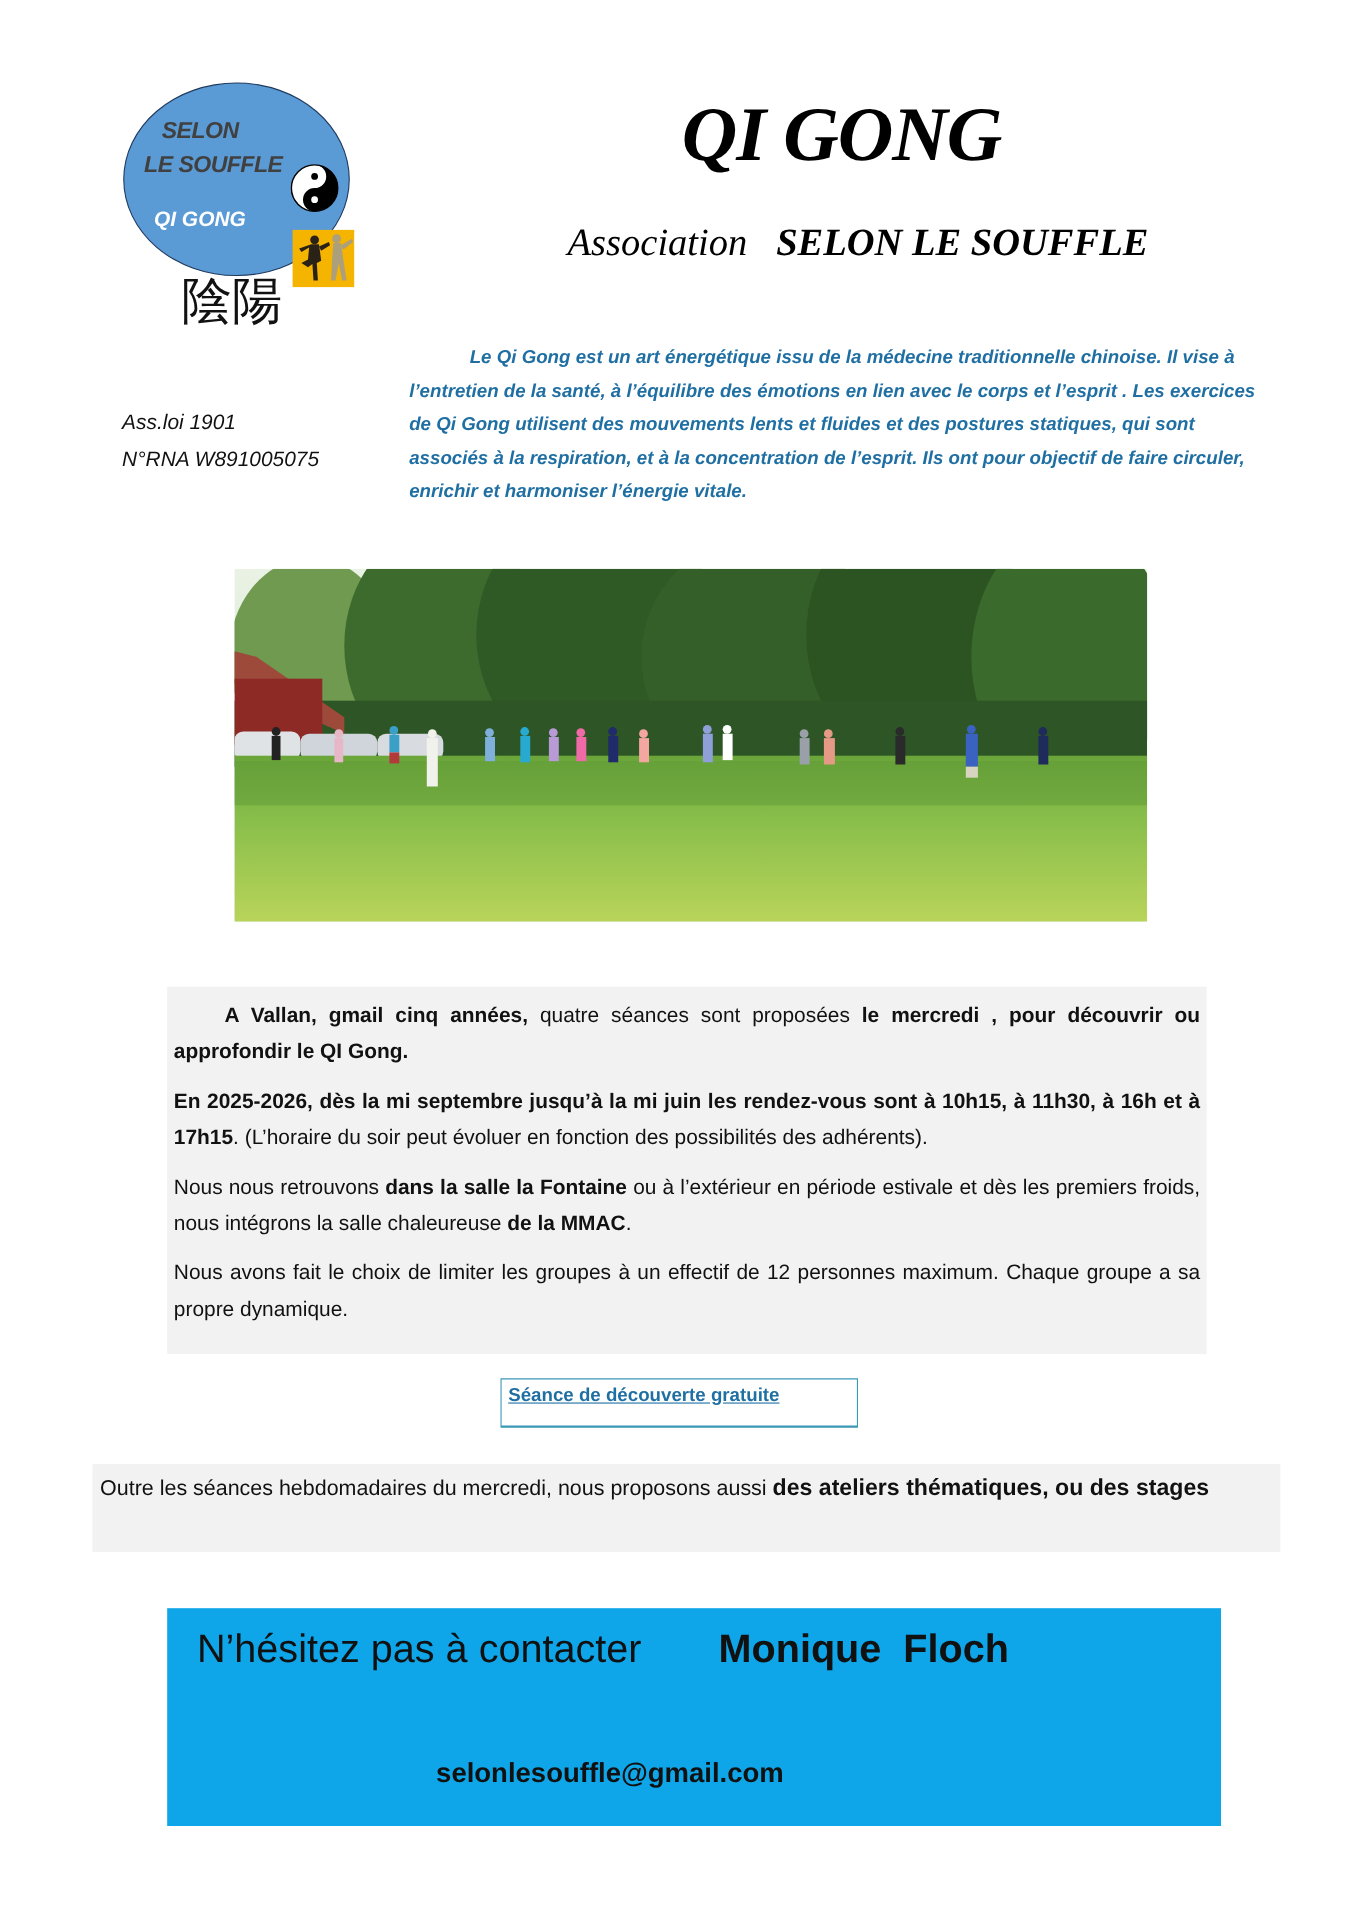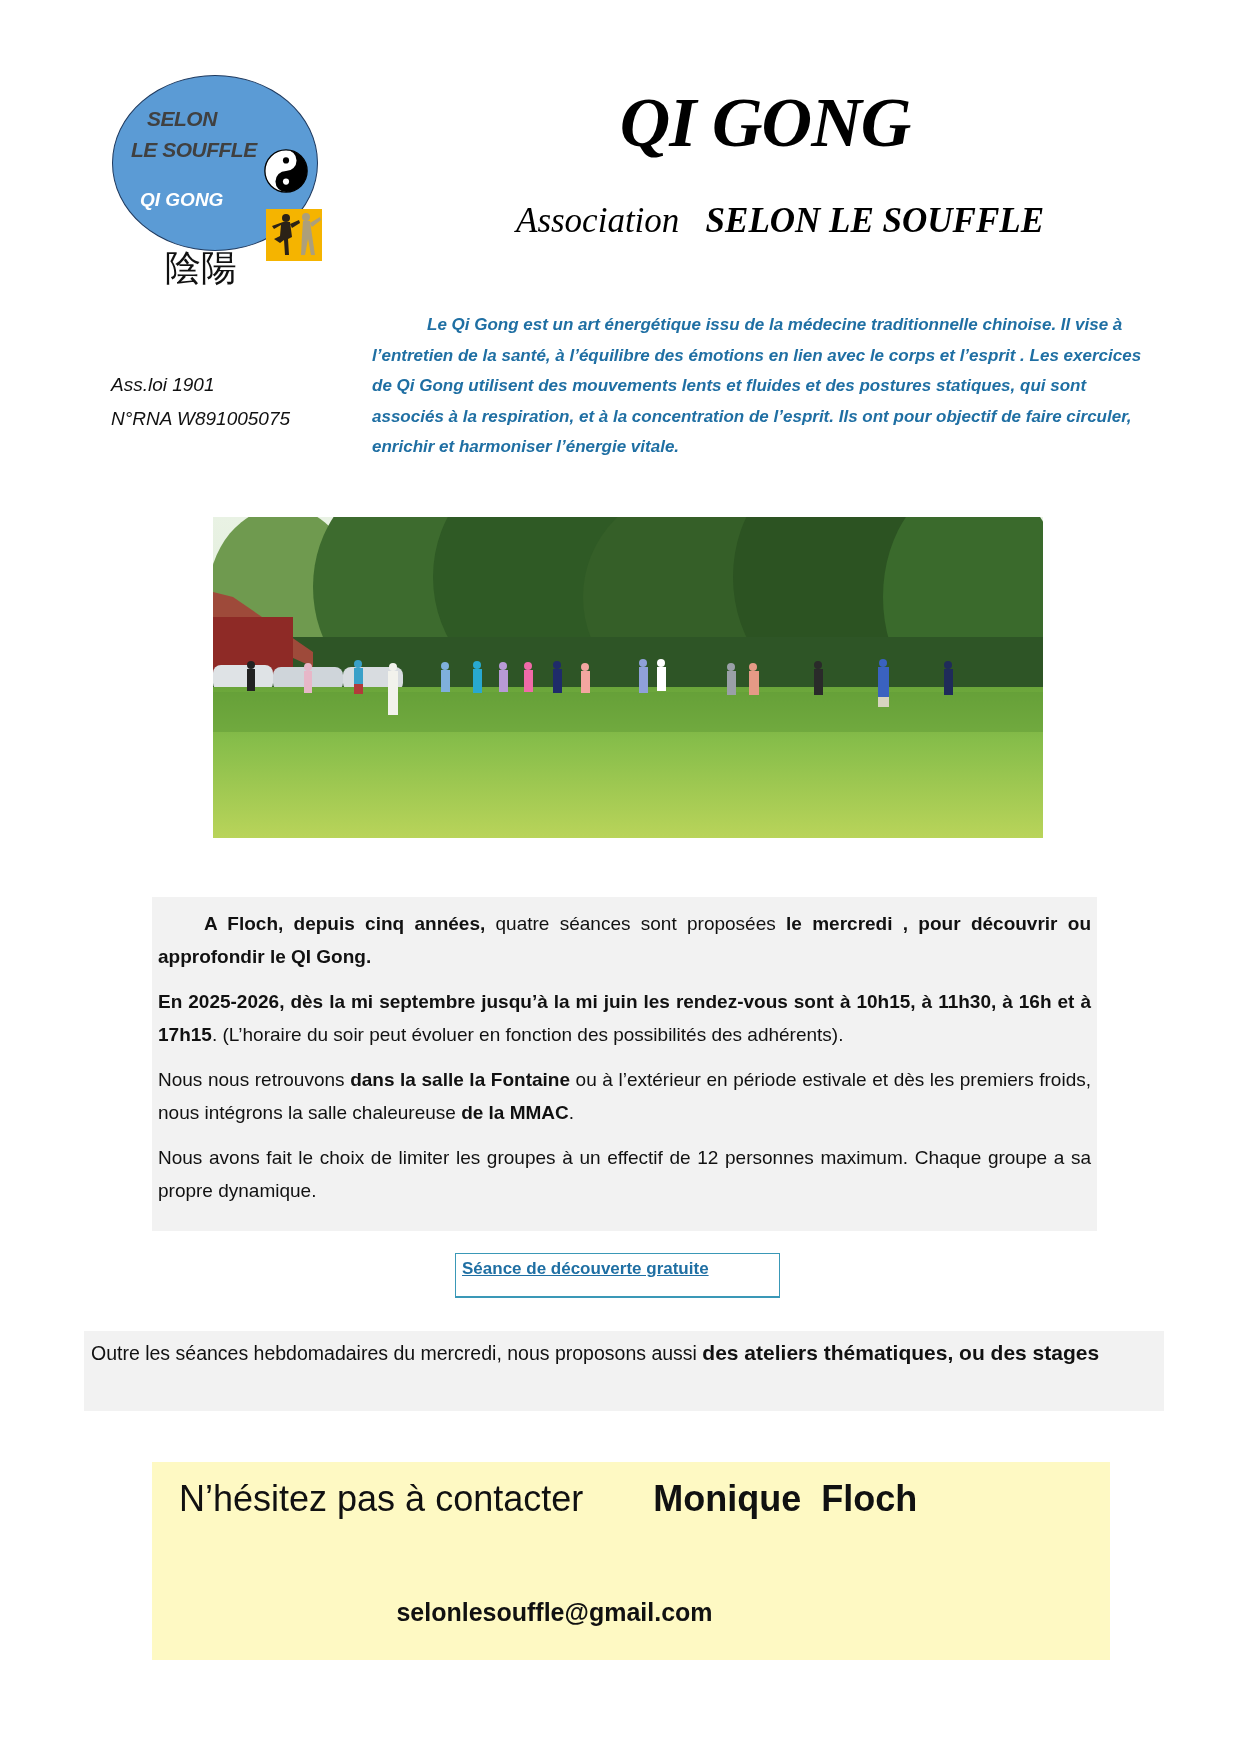--- a/index.html
+++ b/index.html
@@ -11,21 +11,21 @@
   #logo { left: 108px; top: 72px; width: 220px; height: 240px; }
   .logo-circle { position: absolute; left: 4px; top: 3px; width: 206px; height: 176px; border-radius: 50%;
     background: #5b9bd5; border: 1.5px solid #1f3a5f; }
   .logo-t1, .logo-t2 { position: absolute; font-family: "Liberation Sans", sans-serif; font-style: italic; font-weight: bold;
     color: #404040; font-size: 21px; letter-spacing: -0.5px; }
   .logo-t1 { left: 39px; top: 35px; }
   .logo-t2 { left: 23px; top: 66px; }
   .logo-t3 { position: absolute; left: 32px; top: 117px; font-style: italic; font-weight: bold; color: #ffffff; font-size: 19px; }
   .yinyang { position: absolute; left: 156px; top: 77px; width: 44px; height: 44px; }
   .fighter { position: absolute; left: 158px; top: 137px; width: 56px; height: 52px; background: #f5b400; }
-  .kanji { position: absolute; left: 57px; top: 178px; font-family: "DejaVu Serif", serif; font-size: 36px; color: #111; letter-spacing: 0px; line-height: 1; }
+  .kanji { position: absolute; left: 57px; top: 178px; font-family: "DejaVu Serif", serif; font-size: 46px; color: #111; letter-spacing: 0px; line-height: 1; }
 
   
   #title { left: 500px; top: 88px; width: 530px; text-align: center; font-family: "Liberation Serif", serif;
     font-style: italic; font-weight: bold; font-size: 70px; letter-spacing: -1px; line-height: 1; }
   #subtitle { left: 440px; top: 203px; width: 680px; text-align: center; font-family: "Liberation Serif", serif;
     font-style: italic; font-size: 35px; line-height: 1; white-space: pre; }
   #subtitle .bold { font-weight: bold; }
 
   
   #legal { left: 111px; top: 368px; font-style: italic; font-size: 19px; line-height: 34px; color: #111; }
@@ -49,21 +49,21 @@
   #free-btn { left: 455px; top: 1253px; width: 325px; height: 45px; border: 1.5px solid #3a98b7;
     border-bottom: 2.5px solid #3a98b7; background: #fff; color: #1f6fa3; font-weight: bold; font-size: 17px;
     padding: 5px 0 0 6px; text-align: left; text-decoration: underline; }
 
   
   #workshops { left: 84px; top: 1331px; width: 1080px; height: 80px; background: #f2f2f2;
     padding: 10px 6px 0 7px; font-size: 19.5px; color: #111; white-space: nowrap; }
   #workshops b { font-weight: bold; font-size: 21px; }
 
   
-  #contact { left: 152px; top: 1462px; width: 958px; height: 198px; background: #fef9c3; }
+  #contact { left: 152px; top: 1462px; width: 958px; height: 198px; background: #0ea5e9; }
   .c-line1 { position: absolute; left: 27px; top: 16px; font-size: 36px; color: #111; white-space: pre; }
   .c-name { font-weight: bold; }
   .c-phone { position: absolute; left: 0; width: 805px; top: 76px; text-align: center; font-weight: bold; font-size: 35px; color: #111; }
   .c-email { position: absolute; left: 0; width: 805px; top: 136px; text-align: center; font-weight: bold; font-size: 25px; color: #111; }
 </style>
 </head>
 <body>
 
 <div id="logo" class="abs">
   <div class="logo-circle"></div>
@@ -205,21 +205,21 @@
         </g>
       <g fill="#1f2b5a">
           <circle cx="735" cy="148" r="4"></circle>
           <rect x="731" y="152" width="9" height="26"></rect>
         </g>
     </g>
   </svg>
 </div>
 
 <div id="info" class="abs">
-  <p><span class="indent"></span><b>A Floch, depuis cinq années,</b><span> quatre séances sont proposées </span><b>le mercredi , pour découvrir ou approfondir le QI Gong.</b></p>
+  <p><span class="indent"></span><b>A Vallan, gmail cinq années,</b><span> quatre séances sont proposées </span><b>le mercredi , pour découvrir ou approfondir le QI Gong.</b></p>
   <p><b>En 2025-2026, dès la mi septembre jusqu’à la mi juin  les rendez-vous sont à 10h15, à 11h30, à 16h et à 17h15</b><span>. (L’horaire du soir peut évoluer en fonction des possibilités des adhérents).</span></p>
   <p><span>Nous nous retrouvons </span><b>dans la salle la Fontaine</b><span> ou à l’extérieur en période estivale et dès les premiers froids, nous intégrons la  salle chaleureuse </span><b>de la MMAC</b><span>.</span></p>
   <p><span>Nous avons fait le choix de limiter les groupes à un effectif de 12 personnes maximum. Chaque groupe a sa propre dynamique.</span></p>
 </div>
 
 <div id="free-btn" class="abs">Séance de découverte gratuite</div>
 
 <div id="workshops" class="abs"><span>Outre les  séances hebdomadaires du mercredi, nous proposons aussi </span><b>des ateliers  thématiques, ou des stages</b></div>
 
 <div id="contact" class="abs">

